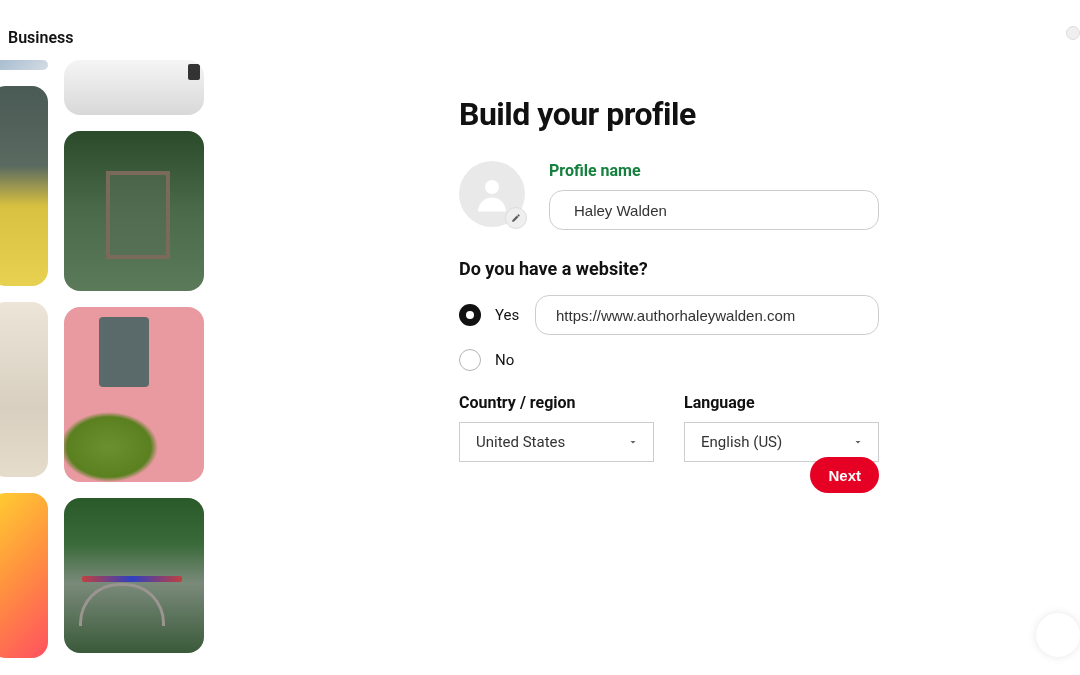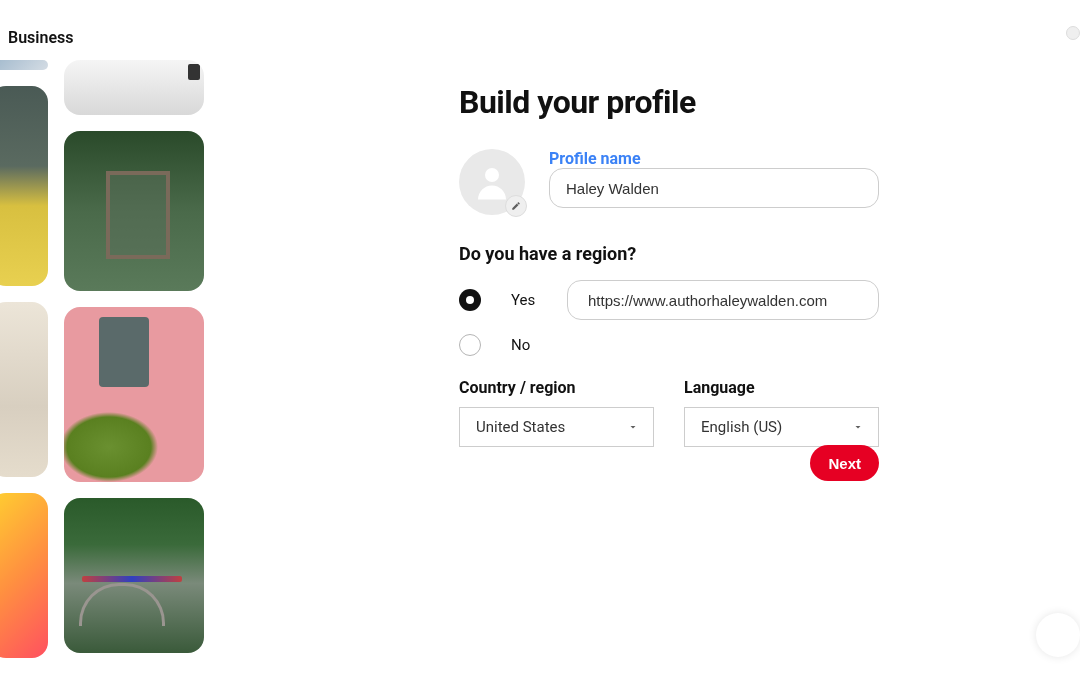--- a/index.html
+++ b/index.html
@@ -105,21 +105,21 @@
       position: absolute;
       left: 18px; top: 78px;
       width: 100px; height: 6px;
       background: linear-gradient(90deg,#c04040 0%,#3040c0 50%,#c04040 100%);
       border-radius: 2px;
     }
 
     .form-area {
       position: absolute;
       left: 459px;
-      top: 83px;
+      top: 95px;
       width: 420px;
     }
     .page-title {
       font-size: 32px;
       font-weight: 700;
       color: #111;
       margin-bottom: 28px;
       letter-spacing: -0.5px;
     }
     .profile-row {
@@ -154,44 +154,44 @@
       border: 1px solid #ddd;
       display: flex;
       align-items: center;
       justify-content: center;
     }
     .edit-badge svg { width: 10px; height: 10px; fill: #5f5f5f; }
     .profile-fields { flex: 1; }
     .label-lg {
       font-size: 16px;
       font-weight: 700;
-      color: #3b82f6;
-      margin-bottom: 0;
+      color: #15803d;
+      margin-bottom: 10px;
     }
     .text-input {
       width: 100%;
       height: 40px;
       border: 1px solid #cdcdcd;
       border-radius: 14px;
-      padding: 0 16px;
+      padding: 0 24px;
       font-size: 15px;
       color: #333;
       outline: none;
       background: #fff;
     }
     .section-q {
       font-size: 18px;
       font-weight: 700;
       color: #111;
       margin-bottom: 16px;
     }
     .radio-row {
       display: flex;
       align-items: center;
-      gap: 30px;
+      gap: 14px;
       margin-bottom: 14px;
     }
     .radio {
       width: 22px;
       height: 22px;
       border-radius: 50%;
       border: 1px solid #b5b5b5;
       display: inline-flex;
       align-items: center;
       justify-content: center;
@@ -324,21 +324,21 @@
             <path d="M3 17.25V21h3.75L17.81 9.94l-3.75-3.75L3 17.25zM20.71 7.04a1 1 0 000-1.41l-2.34-2.34a1 1 0 00-1.41 0l-1.83 1.83 3.75 3.75 1.83-1.83z"></path>
           </svg>
       </div>
     </div>
     <div class="profile-fields">
       <div class="label-lg">Profile name</div>
       <input class="text-input" type="text" value="Haley Walden" style="">
     </div>
   </div>
 
-  <div class="section-q">Do you have a region?</div>
+  <div class="section-q">Do you have a website?</div>
 
   <div class="radio-row">
     <span class="radio selected"></span>
     <span class="radio-label">Yes</span>
     <input class="url-input" type="text" value="https://www.authorhaleywalden.com" style="">
   </div>
   <div class="radio-row">
     <span class="radio"></span>
     <span class="radio-label">No</span>
   </div>

